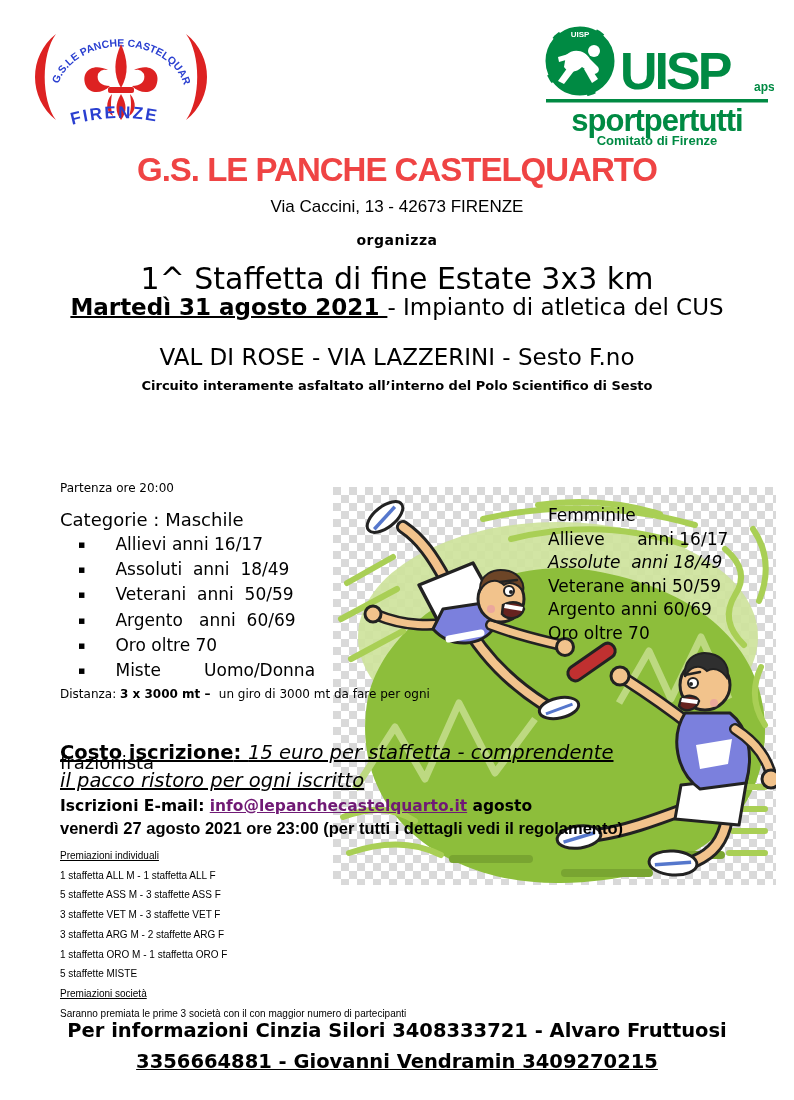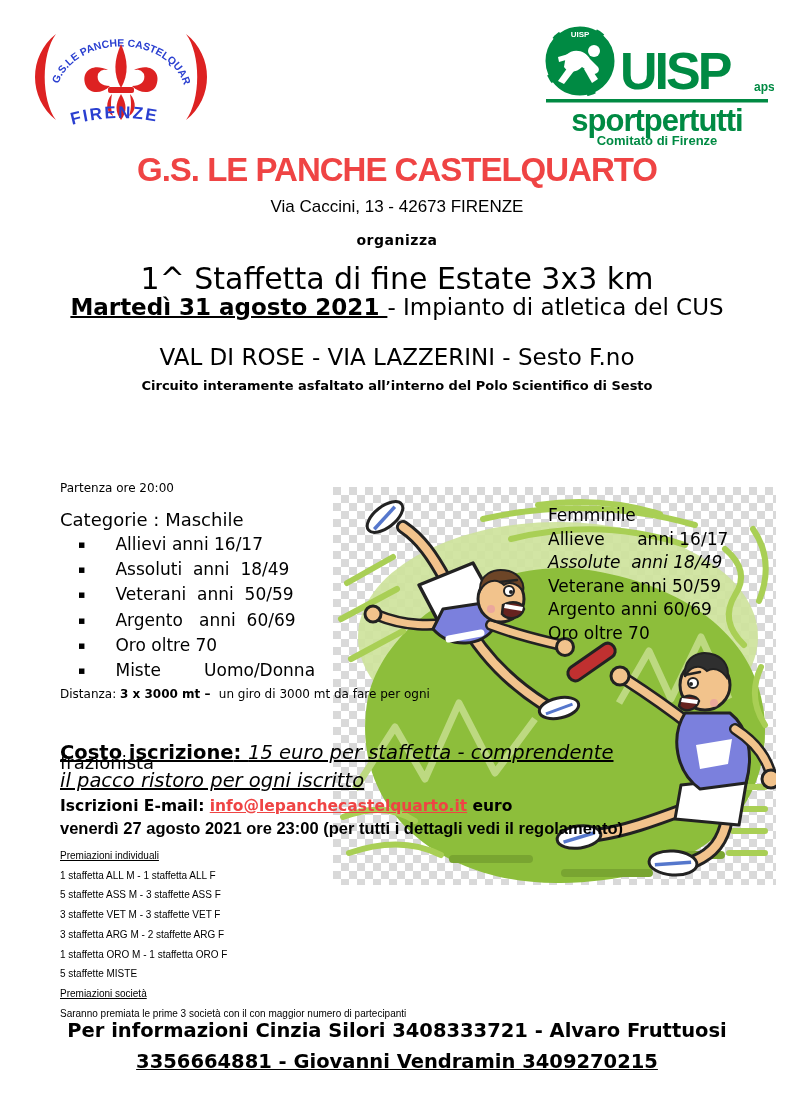--- a/index.html
+++ b/index.html
@@ -28,21 +28,21 @@
   .bullet{font-size:11px;margin-right:30px;position:relative;top:-2px;}
   .female-list{left:548px;top:504px;font-size:17px;line-height:23.5px;z-index:3;}
   .italic{font-style:italic;}
   .distanza1{left:60px;top:687px;font-size:12px;z-index:3;}
   .distanza2{left:60px;top:714px;font-size:18px;z-index:3;margin-top:38px;}
   .bold{font-weight:bold;}
   .costo1{left:60px;top:741px;font-size:19.5px;z-index:3;}
   .costo2{left:60px;top:769px;font-size:19.5px;z-index:3;}
   .u2{text-decoration:underline;text-decoration-thickness:2px;}
   .iscrizioni{left:60px;top:797px;font-size:15.5px;font-weight:bold;z-index:3;}
-  .email-link{color:#ef4444;text-decoration:underline;font-weight:bold;}
+  .email-link{color:#701a75;text-decoration:underline;font-weight:bold;}
   .venerdi{left:60px;top:819px;font-size:16.5px;font-weight:bold;z-index:3;
            font-family:"Liberation Sans",sans-serif;}
   .premi{left:60px;top:846px;font-size:10px;line-height:19.7px;z-index:3;
          font-family:"Liberation Sans",sans-serif;}
   .uline{text-decoration:underline;}
   .contact1{top:1019px;font-size:19.5px;font-weight:bold;}
   .contact2{top:1050px;font-size:19.5px;font-weight:bold;text-decoration:underline;}
   .illu{left:333px;top:487px;z-index:1;}
   svg text{font-family:"Liberation Sans",sans-serif;}
 </style>
@@ -254,21 +254,21 @@
     <span>Distanza: </span><span class="bold">3 x 3000 mt</span><span class="bold pre"> –  </span><span>un giro di 3000 mt da fare per ogni</span>
   </div>
   <div class="abs distanza2 comic">frazionista</div>
 
   <div class="abs costo1 comic">
     <span class="bold u2">Costo iscrizione</span><span class="bold u2">: </span><span class="italic u2">15 euro per staffetta - comprendente</span>
   </div>
   <div class="abs costo2 comic italic u2">il pacco ristoro per ogni iscritto</div>
 
   <div class="abs iscrizioni comic">
-    <span>Iscrizioni E-mail</span><span>: </span><a href="#" class="email-link">info@lepanchecastelquarto.it</a><span> euro</span>
+    <span>Iscrizioni E-mail</span><span>: </span><a href="#" class="email-link">info@lepanchecastelquarto.it</a><span> agosto</span>
   </div>
   <div class="abs venerdi">venerdì 27 agosto 2021 ore 23:00 (per tutti i dettagli vedi il regolamento)</div>
 
   <div class="abs premi">
     <div class="uline">Premiazioni individuali</div>
     <div>1 staffetta ALL M - 1 staffetta ALL F</div>
     <div>5 staffette ASS M - 3 staffette ASS F</div>
     <div>3 staffette VET M - 3 staffette VET F</div>
     <div>3 staffetta ARG M - 2 staffette ARG F</div>
     <div>1 staffetta ORO M - 1 staffetta ORO F</div>

